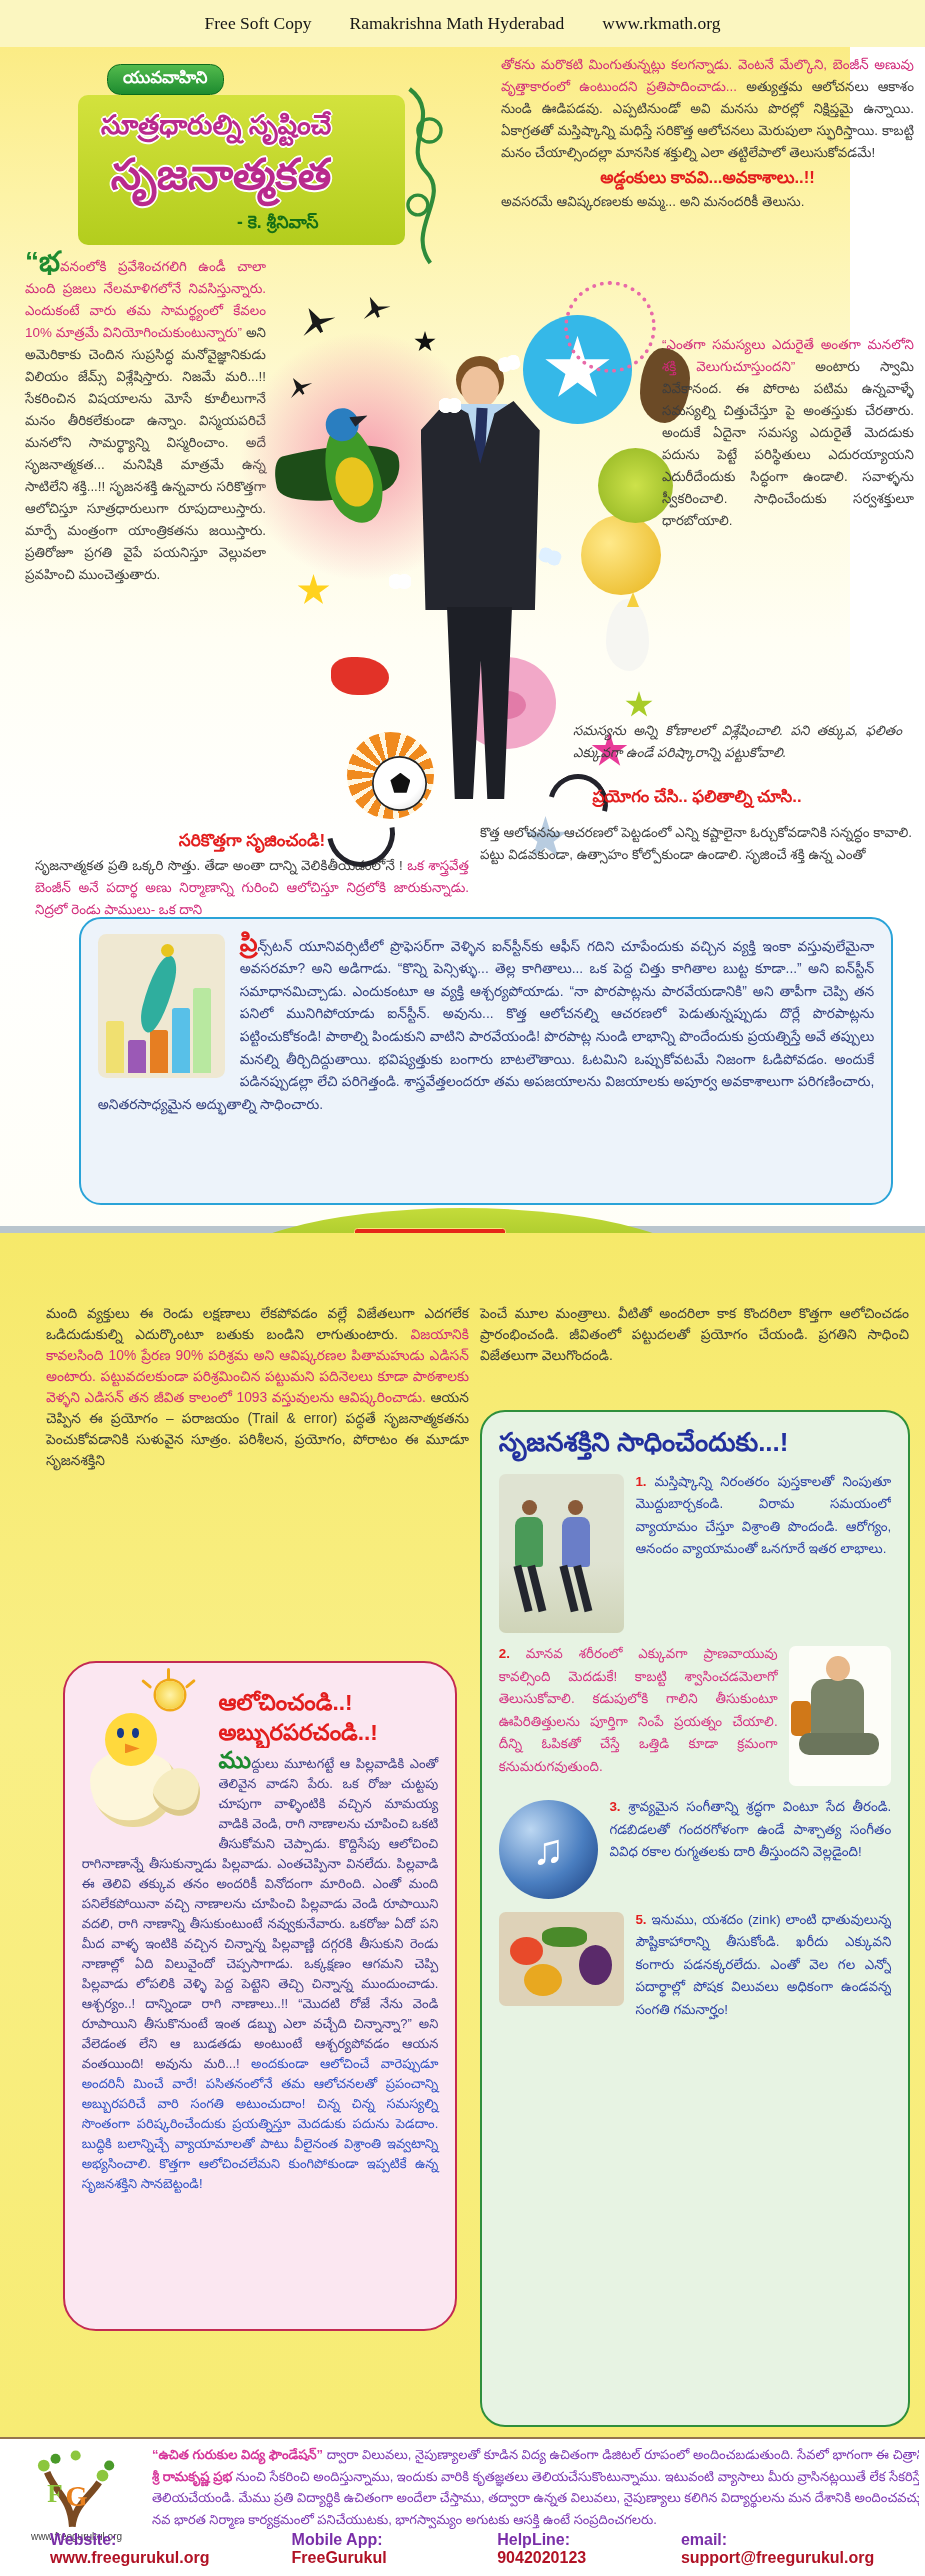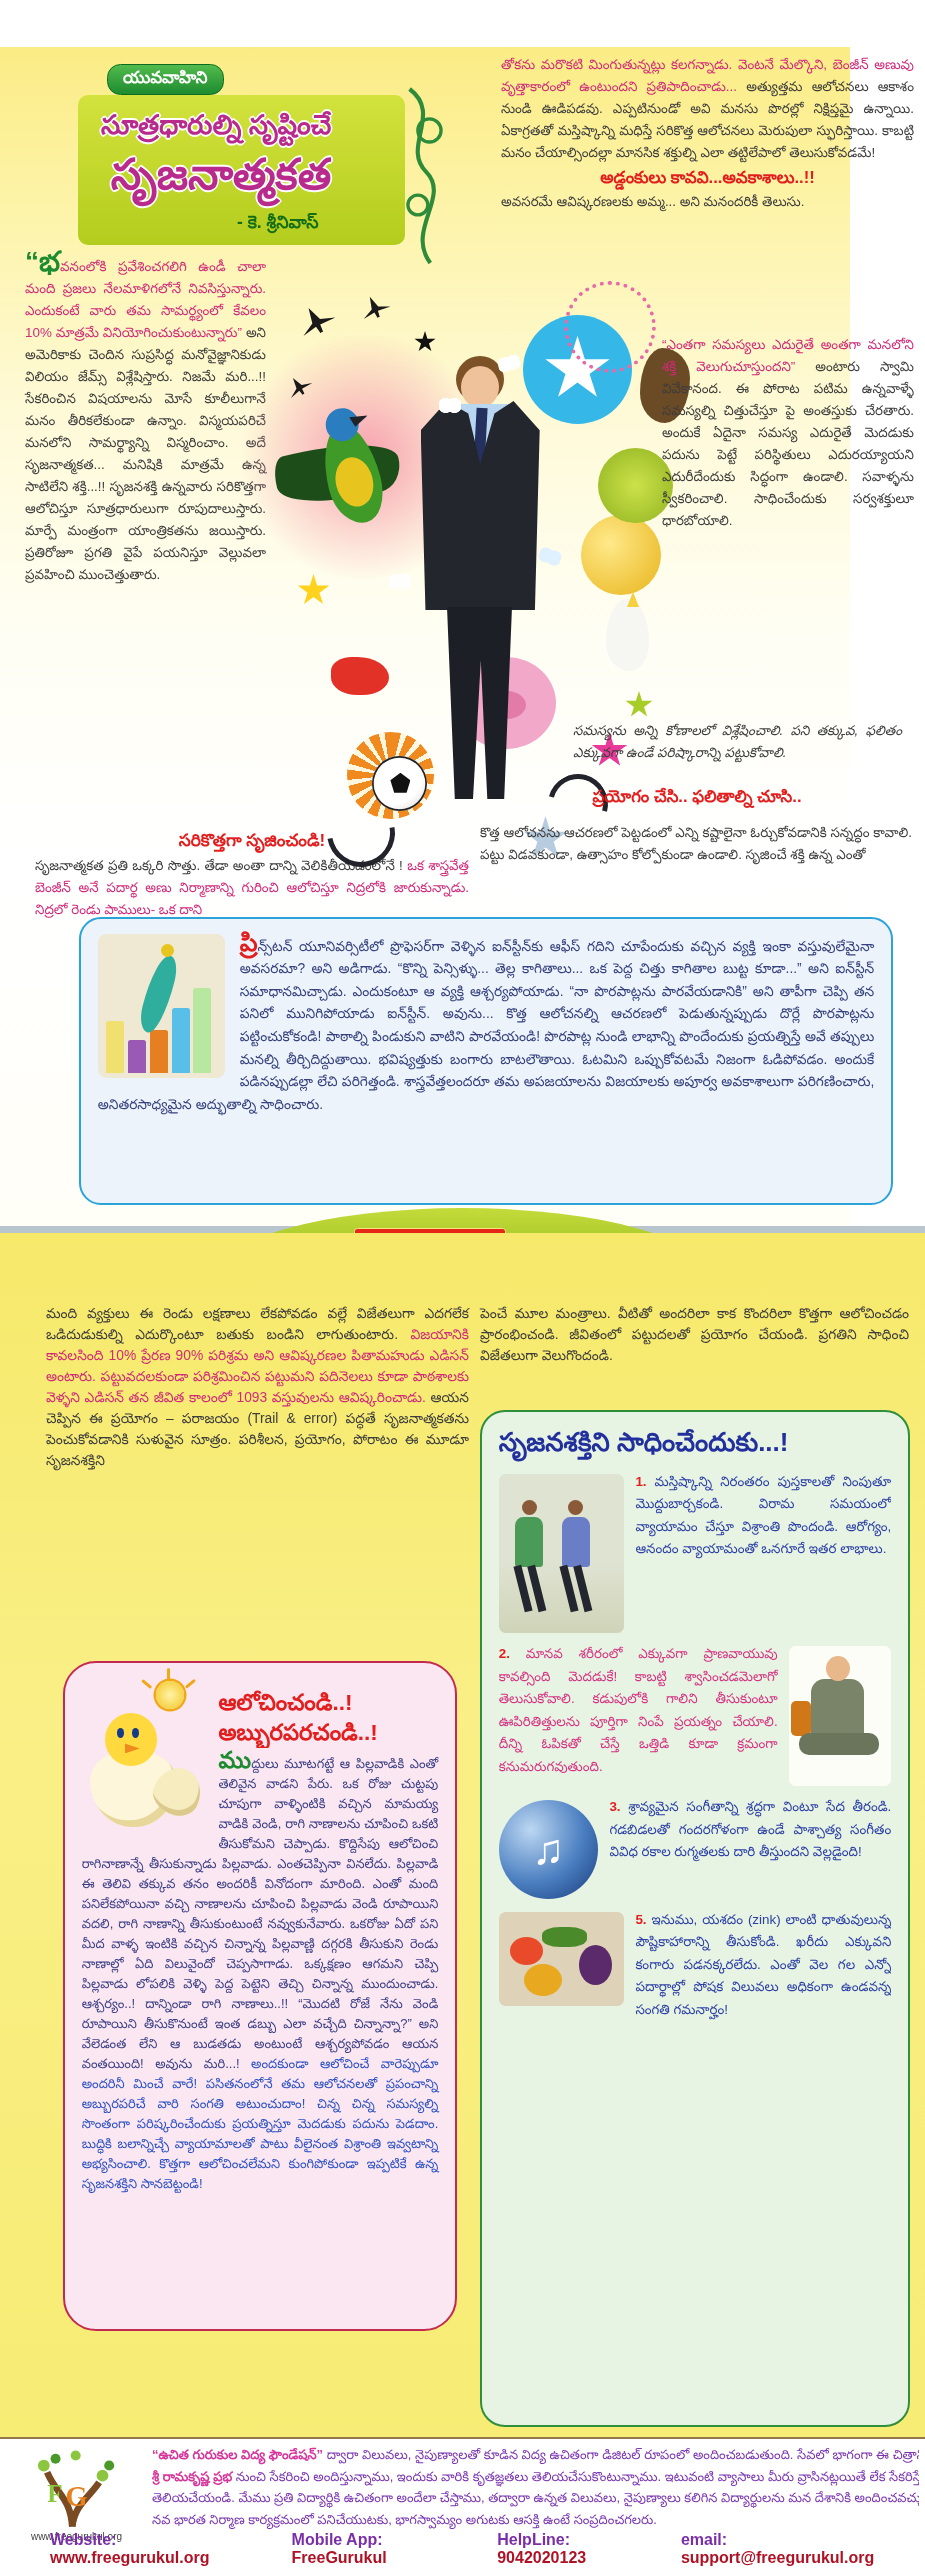--- a/index.html
+++ b/index.html
@@ -150,20 +150,25 @@
   #contacts{position:absolute;left:50px;top:92px;width:852px;display:flex;gap:33px;font-size:16px;font-weight:bold;}
   #contacts .lb{color:#7a2fa8;}
   #contacts .vl{color:#b01225;}
   #note{position:absolute;left:0;top:119px;width:925px;text-align:center;font-size:14px;color:#111;}
 </style>
 </head>
 <body>
 
 <div id="page">
 
+  <div class="abs" id="hdr">
+    <span>Free Soft Copy</span>
+    <span>Ramakrishna Math Hyderabad</span>
+    <span>www.rkmath.org</span>
+  </div>
 
   <div class="abs" id="pg1">
 
     <div class="abs" id="badge">యువవాహిని</div>
 
     <div class="abs" id="titlebox">
       <div class="abs ttl" id="ttl1">సూత్రధారుల్ని సృష్టించే</div>
       <div class="abs ttl" id="ttl2">సృజనాత్మకత</div>
       <div class="abs" id="author">- కె. శ్రీనివాస్</div>
     </div>

